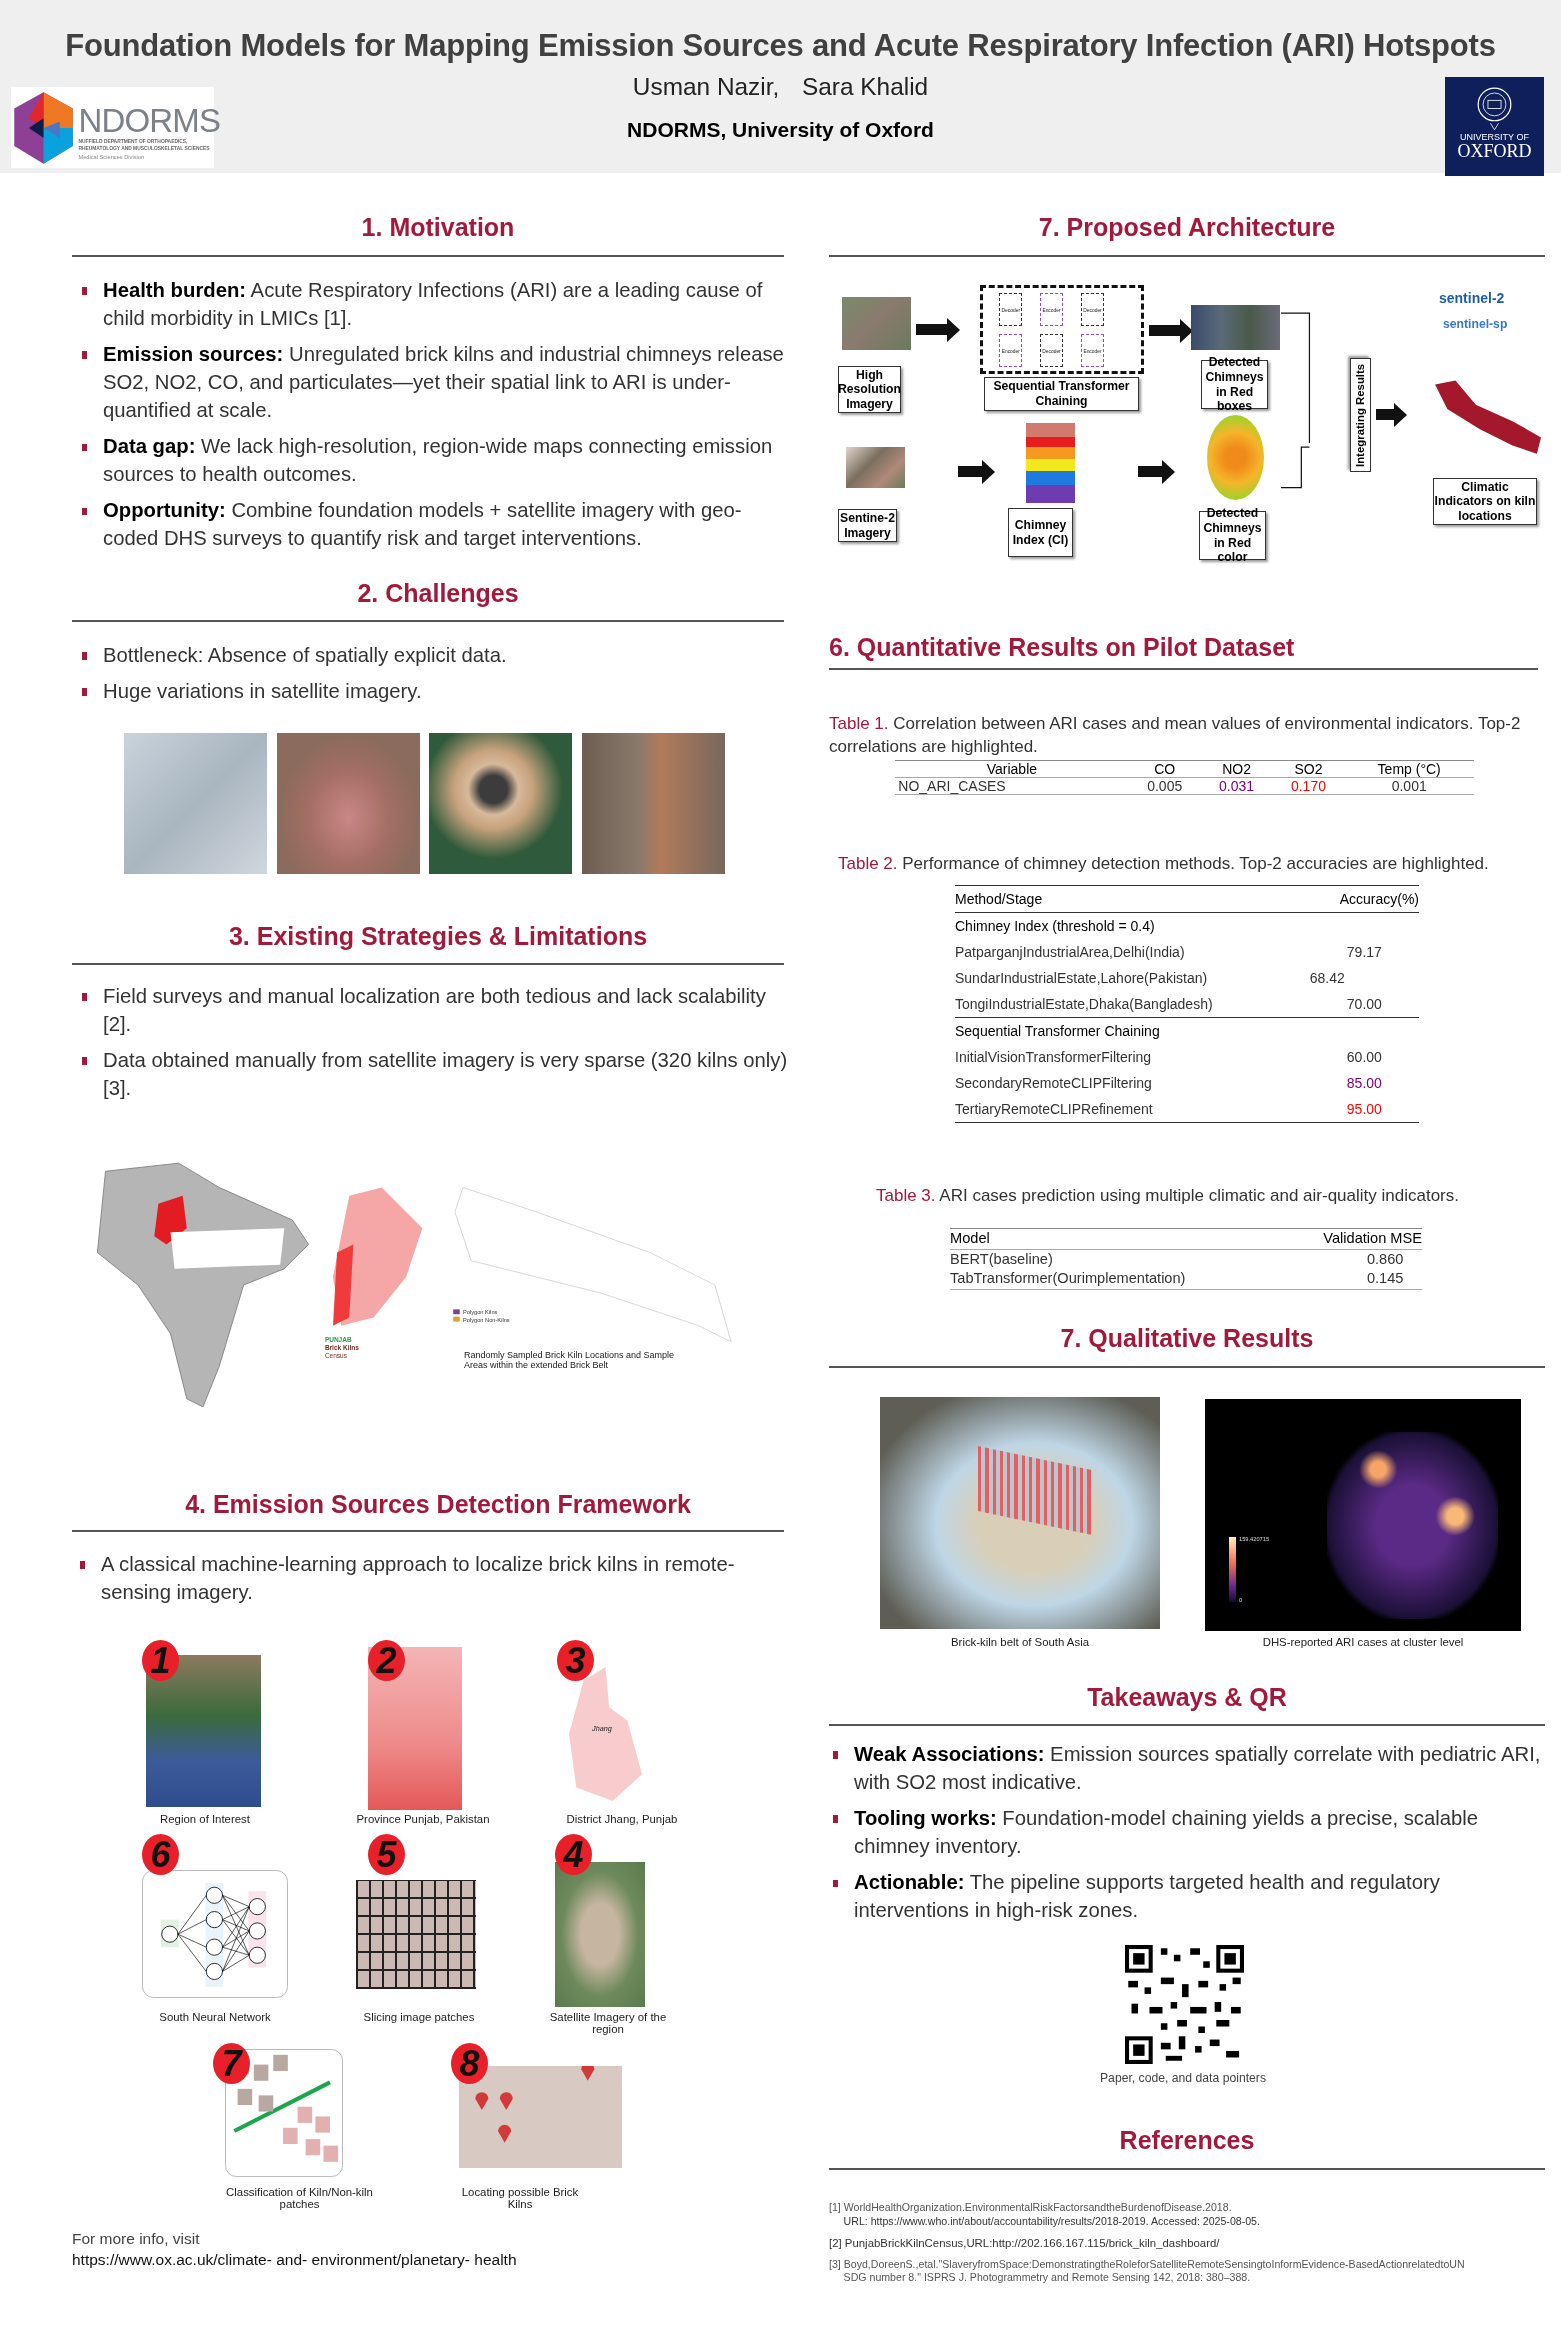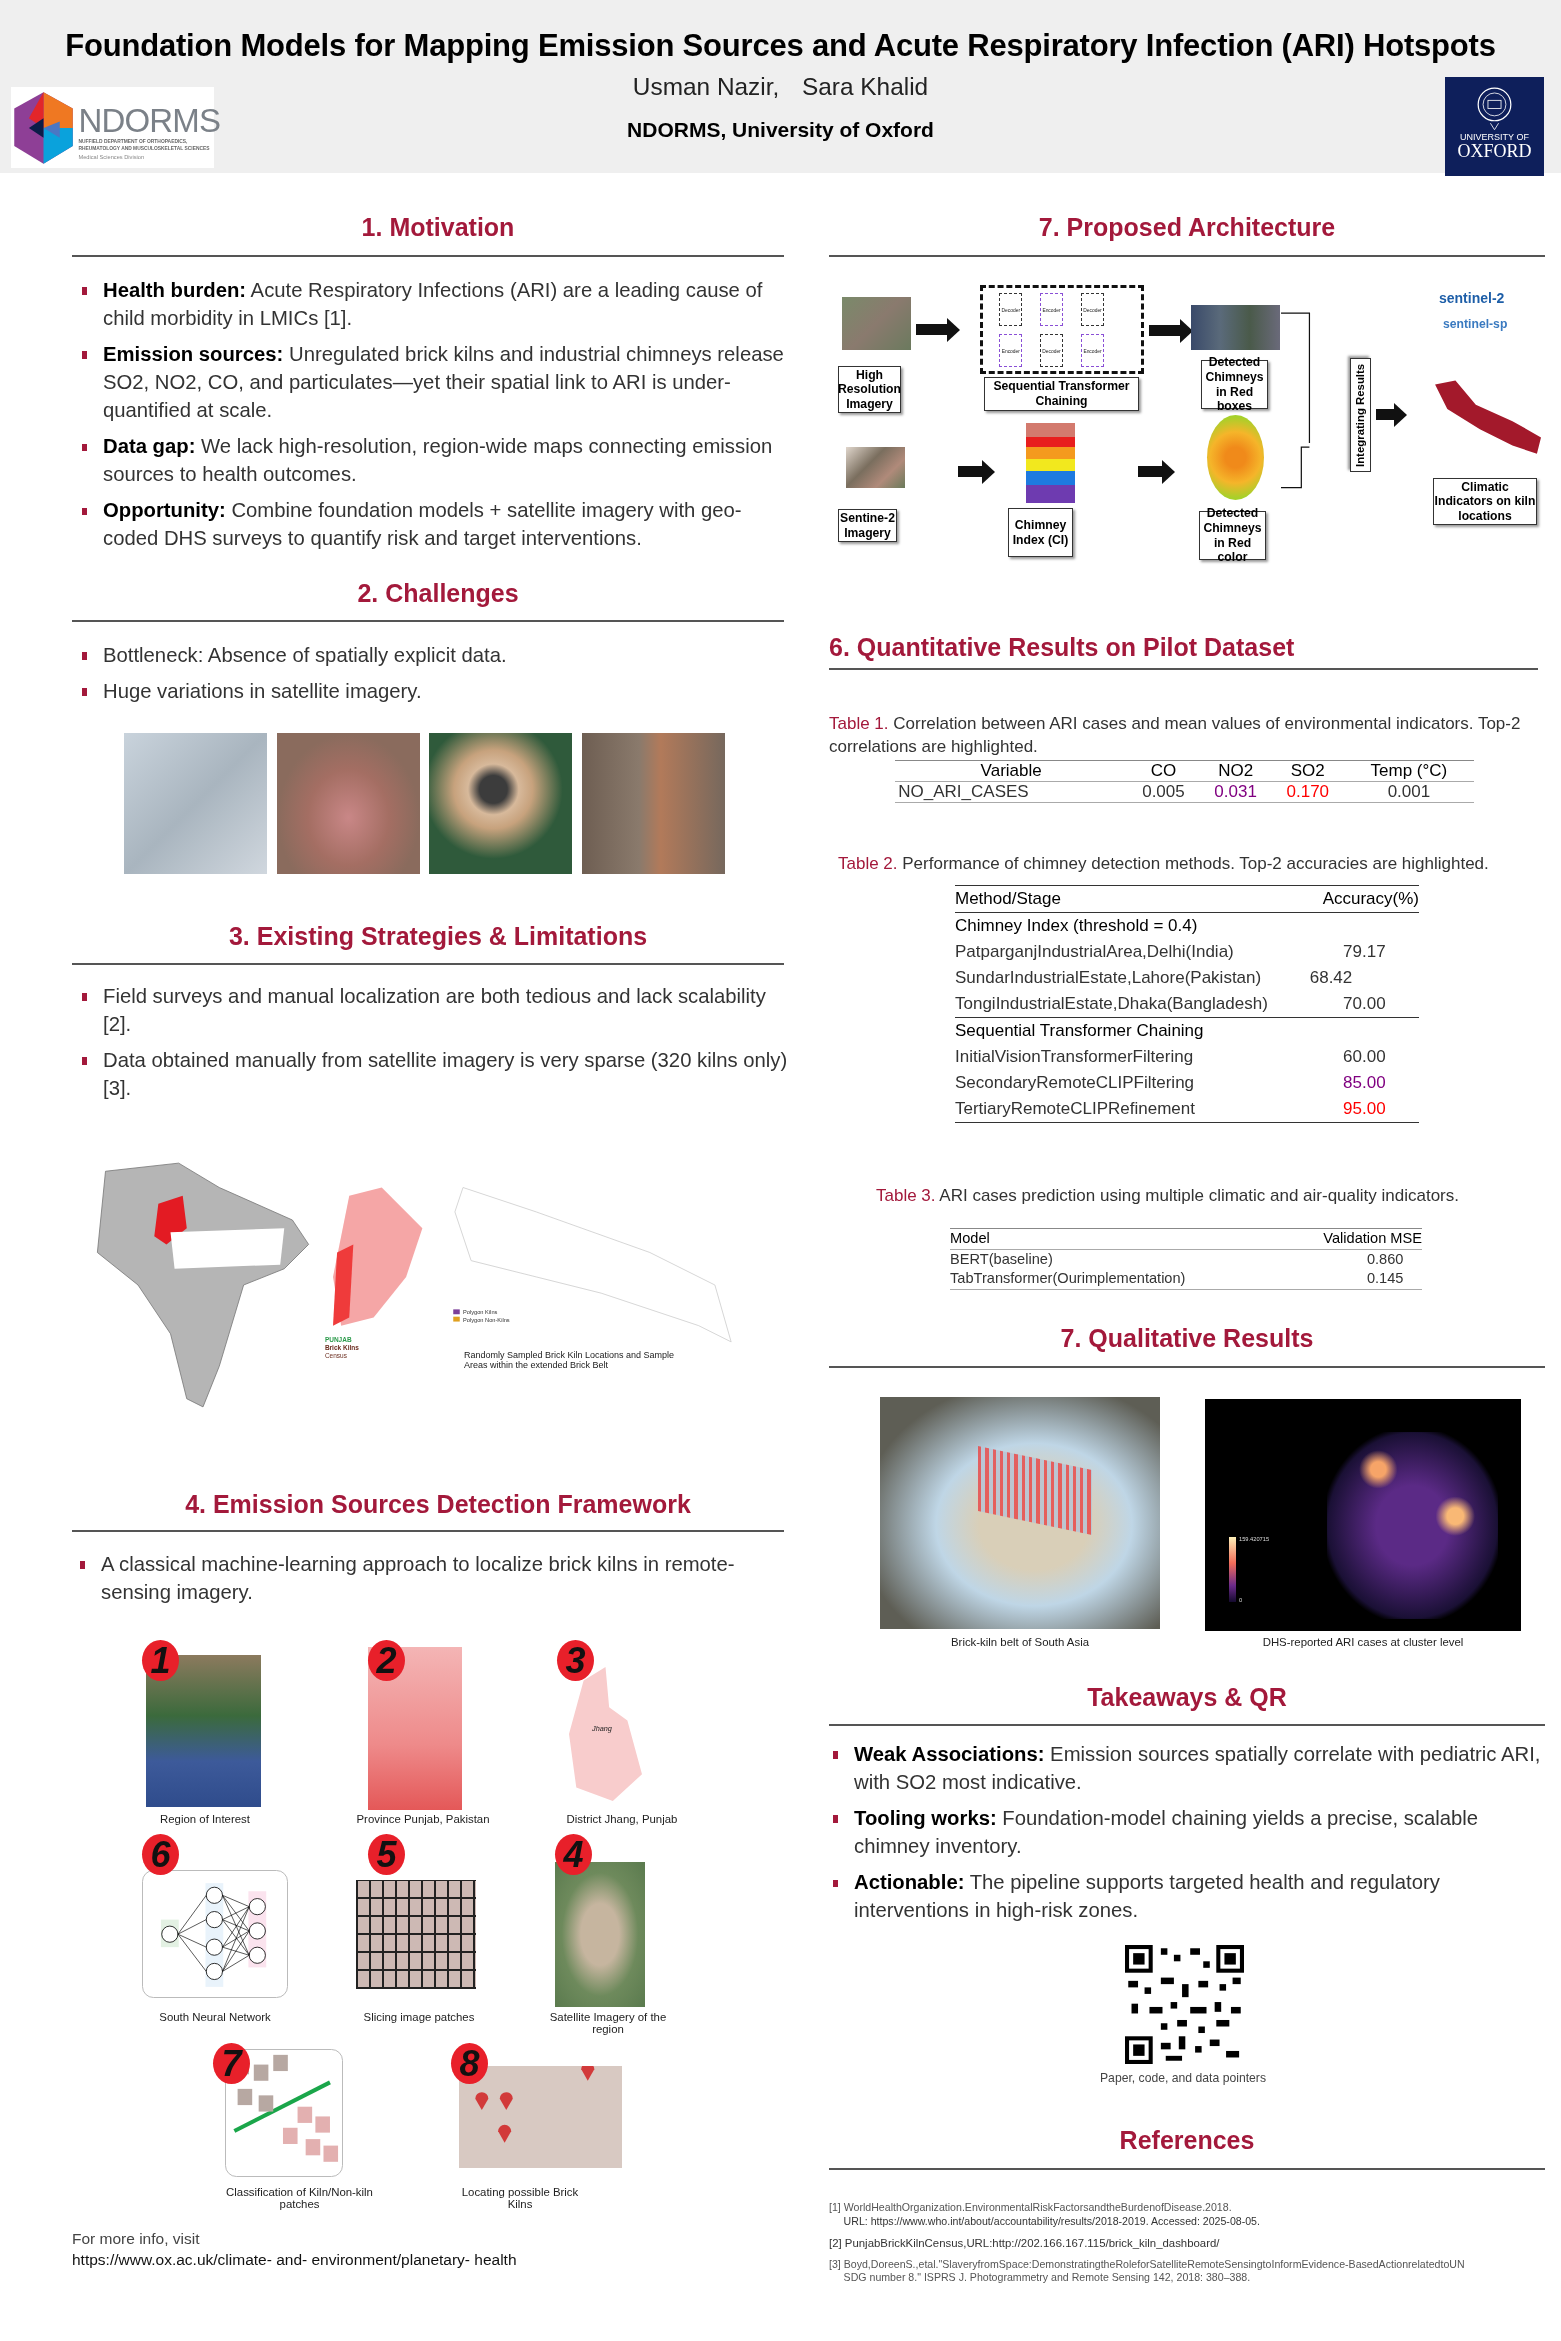--- a/index.html
+++ b/index.html
@@ -1,34 +1,34 @@
 <!DOCTYPE html>
 <html style="font-size:13px"><head>
 <meta charset="utf-8">
 <style>
 *{box-sizing:border-box;margin:0;padding:0}
 body{width:1561px;height:2342px;background:#fff;font-family:"Liberation Sans",sans-serif;color:#222;position:relative;overflow:hidden}
 .header{position:absolute;left:0;top:0;width:1561px;height:173px;background:#efefef}
-.title{position:absolute;top:28px;left:0;width:1561px;text-align:center;font-size:31px;font-weight:bold;color:#000000;letter-spacing:-0.2px}
+.title{position:absolute;top:28px;left:0;width:1561px;text-align:center;font-size:31px;font-weight:bold;color:#404040;letter-spacing:-0.2px}
 .authors{position:absolute;top:73px;left:0;width:1561px;text-align:center;font-size:24.4px;color:#222}
 .authors span{margin:0 11.4px}
 .affil{position:absolute;top:118px;left:0;width:1561px;text-align:center;font-size:21px;font-weight:bold;color:#000}
 .logo-nd{position:absolute;left:11.4px;top:87px;width:203px;height:81px;background:#fff}
 .logo-ox{position:absolute;left:1445px;top:77px;width:99px;height:99px;background:#0e1f5b;color:#fff;text-align:center}
 .h{position:absolute;font-size:25px;font-weight:bold;color:#a3193b;text-align:center}
 .rule{position:absolute;height:1.6px;background:#555}
 .bul{position:absolute;font-size:20.3px;line-height:28px;color:#333;font-weight:300}
 .bul li{list-style:none;position:relative;padding-left:23px;margin-bottom:8.1px}
 .bul li:before{content:"";position:absolute;left:1.6px;top:11.4px;width:5.7px;height:7.3px;background:#a3193b}
 .bul b{color:#000;font-weight:bold}
 .cap{position:absolute;font-size:11.4px;color:#222;text-align:center}
 .img{position:absolute}
 .tcap{position:absolute;font-size:17px;color:#333;line-height:23px}
 .tcap .tl{color:#a3193b}
-table{position:absolute;border-collapse:collapse;font-size:17px;color:#333}
+table{position:absolute;border-collapse:collapse;font-size:14px;color:#333}
 .badge{position:absolute;width:37px;height:41px;border-radius:50%;background:#e8202a;color:#111;font-weight:bold;font-style:italic;font-size:36px;text-align:center;line-height:41px}
 .box{position:absolute;background:#fff;border:1.6px solid #333;box-shadow:1.6px 2.4px 2.4px #999;font-weight:bold;font-size:12.2px;text-align:center;line-height:14.6px;display:flex;align-items:center;justify-content:center;color:#000}
 .arrow{position:absolute;height:11.4px;background:#111}
 .arrow:after{content:"";position:absolute;right:-11.4px;top:-6.5px;border-left:13px solid #111;border-top:12.2px solid transparent;border-bottom:12.2px solid transparent}
 .ref{position:absolute;left:829px;width:716px;font-size:10.6px;color:#555;line-height:14.6px}
 </style>
 </head>
 <body>
 
 <div class="header"></div>

